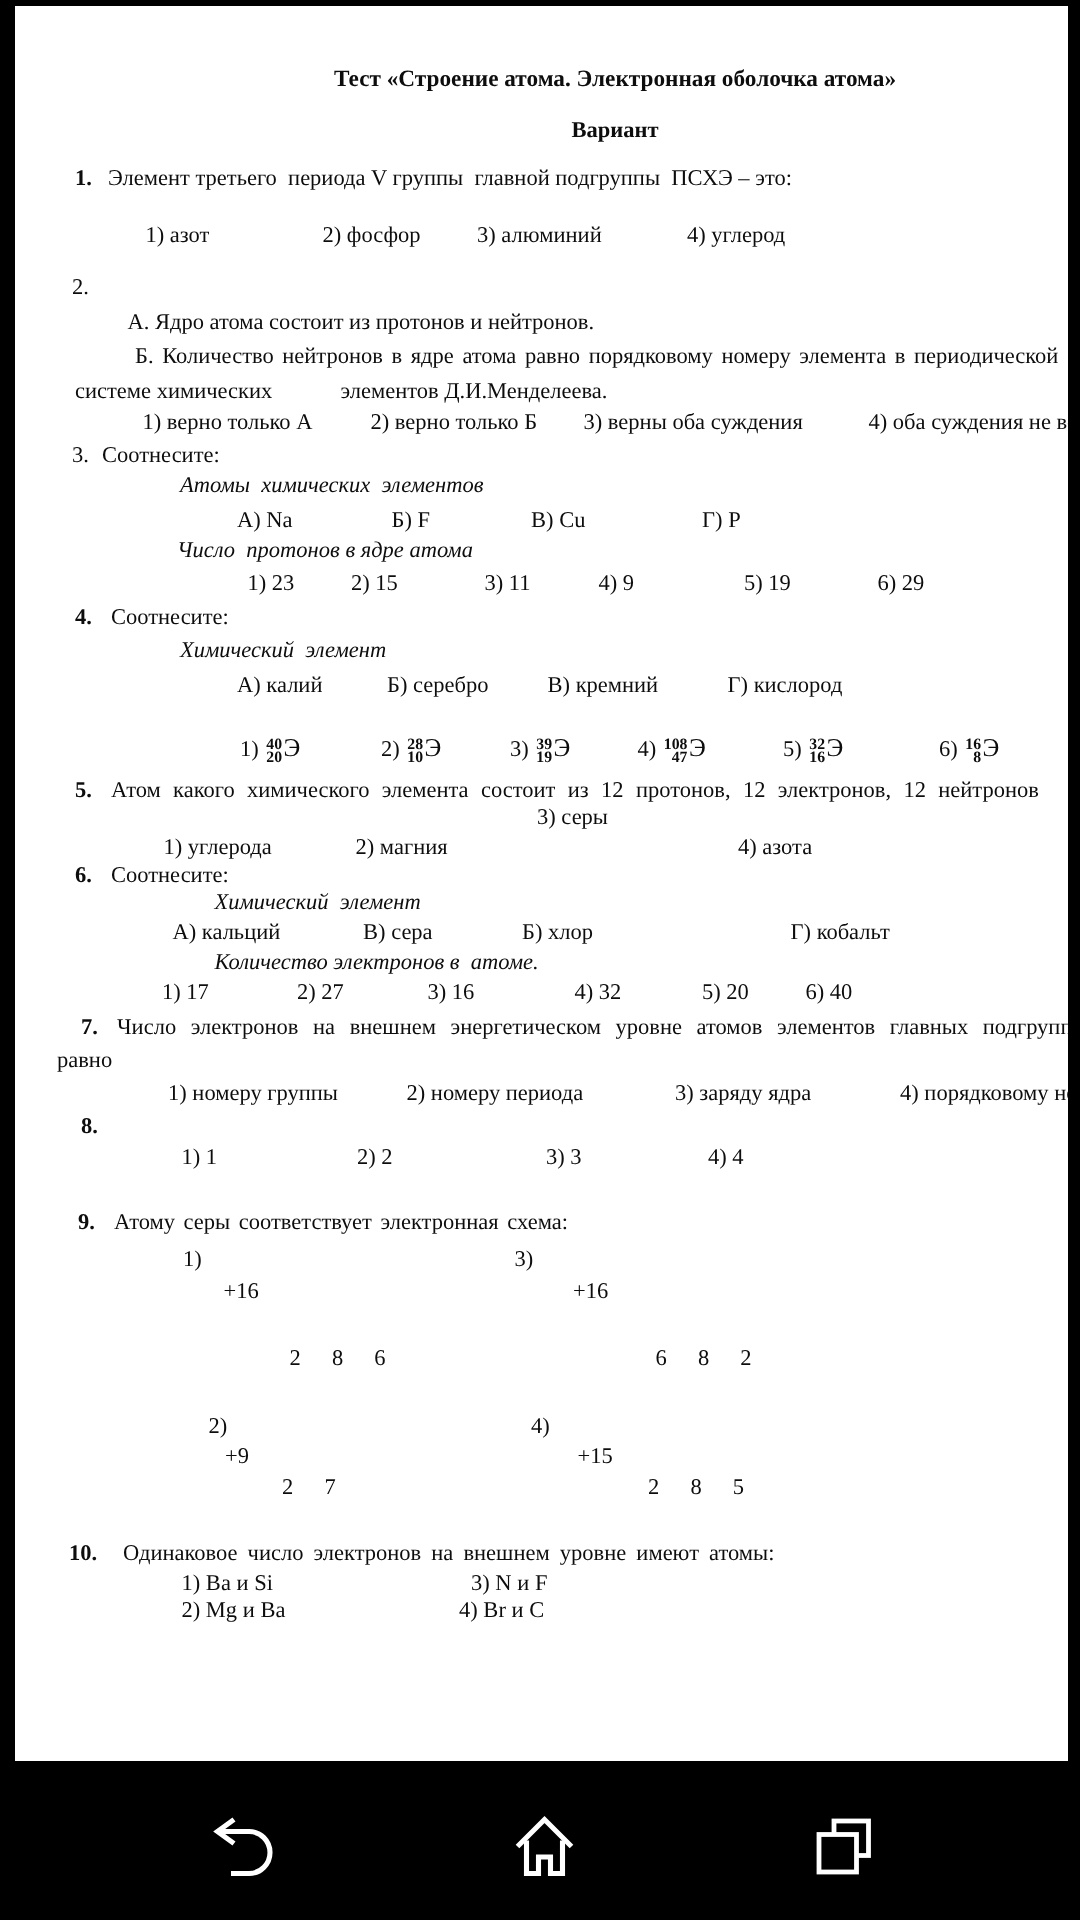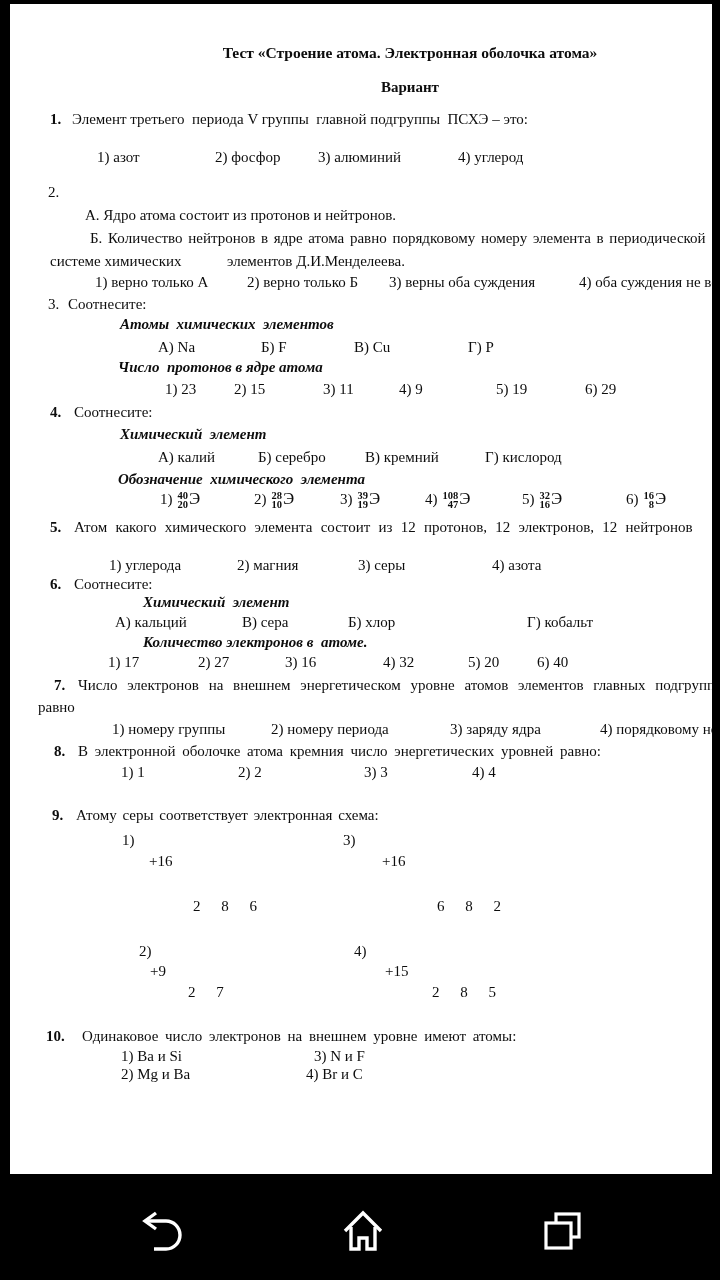--- a/index.html
+++ b/index.html
@@ -2,21 +2,21 @@
 <html><head>
 <meta charset="utf-8">
 <style>
   html,body{margin:0;padding:0;}
   body{width:720px;height:1280px;background:#000;font-family:"Liberation Serif",serif;color:#0d0d0d;overflow:hidden;}
   .screen{position:relative;width:720px;height:1280px;background:#000;overflow:hidden;}
   .page{position:absolute;left:10px;top:4px;width:702px;height:1170px;background:#ffffff;overflow:hidden;}
   .doc{position:relative;width:810px;height:1170px;font-size:15px;line-height:18px;}
   .t{position:absolute;white-space:pre;}
   .b{font-weight:bold;}
-  .i{font-style:italic;font-weight:700;}
+  .i{font-style:italic;font-weight:400;}
   .c{left:0;width:800px;text-align:center;}
   .ws2{word-spacing:2px;}
   .ws3{word-spacing:3px;}
   .ws4{word-spacing:4.5px;}
   .ws5{word-spacing:6px;}
   .ws18{word-spacing:17px;}
   .ttl{font-size:15.5px;}
   .iso{display:inline-block;vertical-align:-4px;margin-left:5px;margin-right:1px;text-align:right;font-size:10.5px;line-height:9px;font-weight:600;}
   .iso span{display:block;}
   .sym{font-size:17px;}
@@ -66,33 +66,32 @@
       <span class="t" style="top:376px;left:486px">5) 19</span>
       <span class="t" style="top:376px;left:575px">6) 29</span>
 
       <span class="t b" style="top:399px;left:40px">4.</span>
       <span class="t" style="top:399px;left:64px">Соотнесите:</span>
       <span class="t i" style="top:421px;left:110px">Химический  элемент</span>
       <span class="t" style="top:444px;left:148px">А) калий</span>
       <span class="t" style="top:444px;left:248px">Б) серебро</span>
       <span class="t" style="top:444px;left:355px">В) кремний</span>
       <span class="t" style="top:444px;left:475px">Г) кислород</span>
-      <span class="t i" style="top:466px;left:108px">Обозначение  химического  элемента</span>
       <span class="t" style="top:486px;left:150px"><span>1)</span><span class="iso"><span>40</span><span>20</span></span><span class="sym">Э</span></span>
       <span class="t" style="top:486px;left:244px"><span>2)</span><span class="iso"><span>28</span><span>10</span></span><span class="sym">Э</span></span>
       <span class="t" style="top:486px;left:330px"><span>3)</span><span class="iso"><span>39</span><span>19</span></span><span class="sym">Э</span></span>
       <span class="t" style="top:486px;left:415px"><span>4)</span><span class="iso"><span>108</span><span>47</span></span><span class="sym">Э</span></span>
       <span class="t" style="top:486px;left:512px"><span>5)</span><span class="iso"><span>32</span><span>16</span></span><span class="sym">Э</span></span>
       <span class="t" style="top:486px;left:616px"><span>6)</span><span class="iso"><span>16</span><span>8</span></span><span class="sym">Э</span></span>
 
       <span class="t b" style="top:514px;left:40px">5.</span>
       <span class="t ws4" style="top:514px;left:64px">Атом какого химического элемента состоит из 12 протонов, 12 электронов, 12 нейтронов</span>
       <span class="t" style="top:552px;left:99px">1) углерода</span>
       <span class="t" style="top:552px;left:227px">2) магния</span>
-      <span class="t" style="top:552px;left:348px">3) серы</span>
+      <span class="t" style="top:532px;left:348px">3) серы</span>
       <span class="t" style="top:552px;left:482px">4) азота</span>
 
       <span class="t b" style="top:571px;left:40px">6.</span>
       <span class="t" style="top:571px;left:64px">Соотнесите:</span>
       <span class="t i" style="top:589px;left:133px">Химический  элемент</span>
       <span class="t" style="top:609px;left:105px">А) кальций</span>
       <span class="t" style="top:609px;left:232px">В) сера</span>
       <span class="t" style="top:609px;left:338px">Б) хлор</span>
       <span class="t" style="top:609px;left:517px">Г) кобальт</span>
       <span class="t i" style="top:629px;left:133px">Количество электронов в  атоме.</span>
@@ -105,21 +104,20 @@
 
       <span class="t b" style="top:672px;left:44px">7.</span>
       <span class="t ws5" style="top:672px;left:68px">Число электронов на внешнем энергетическом уровне атомов элементов главных подгрупп</span>
       <span class="t" style="top:694px;left:28px">равно</span>
       <span class="t" style="top:716px;left:102px">1) номеру группы</span>
       <span class="t" style="top:716px;left:261px">2) номеру периода</span>
       <span class="t" style="top:716px;left:440px">3) заряду ядра</span>
       <span class="t" style="top:716px;left:590px">4) порядковому номеру</span>
 
       <span class="t b" style="top:738px;left:44px">8.</span>
-      <span class="t ws3" style="top:738px;left:68px">В электронной оболочке атома кремния число энергетических уровней равно:</span>
       <span class="t" style="top:759px;left:111px">1) 1</span>
       <span class="t" style="top:759px;left:228px">2) 2</span>
       <span class="t" style="top:759px;left:354px">3) 3</span>
       <span class="t" style="top:759px;left:462px">4) 4</span>
 
       <span class="t b" style="top:802px;left:42px">9.</span>
       <span class="t ws2" style="top:802px;left:66px">Атому серы соответствует электронная схема:</span>
       <span class="t" style="top:827px;left:112px">1)</span>
       <span class="t" style="top:827px;left:333px">3)</span>
       <span class="t" style="top:848px;left:139px">+16</span>

